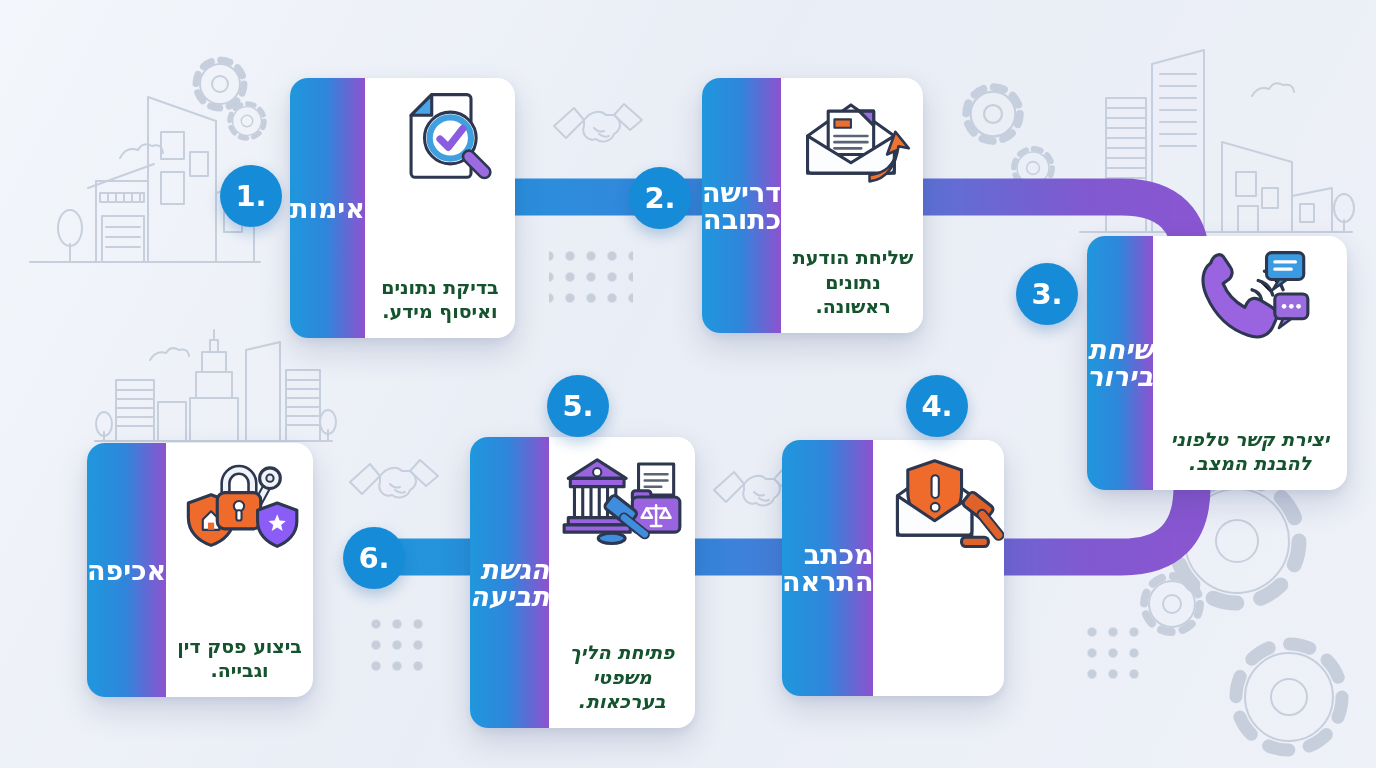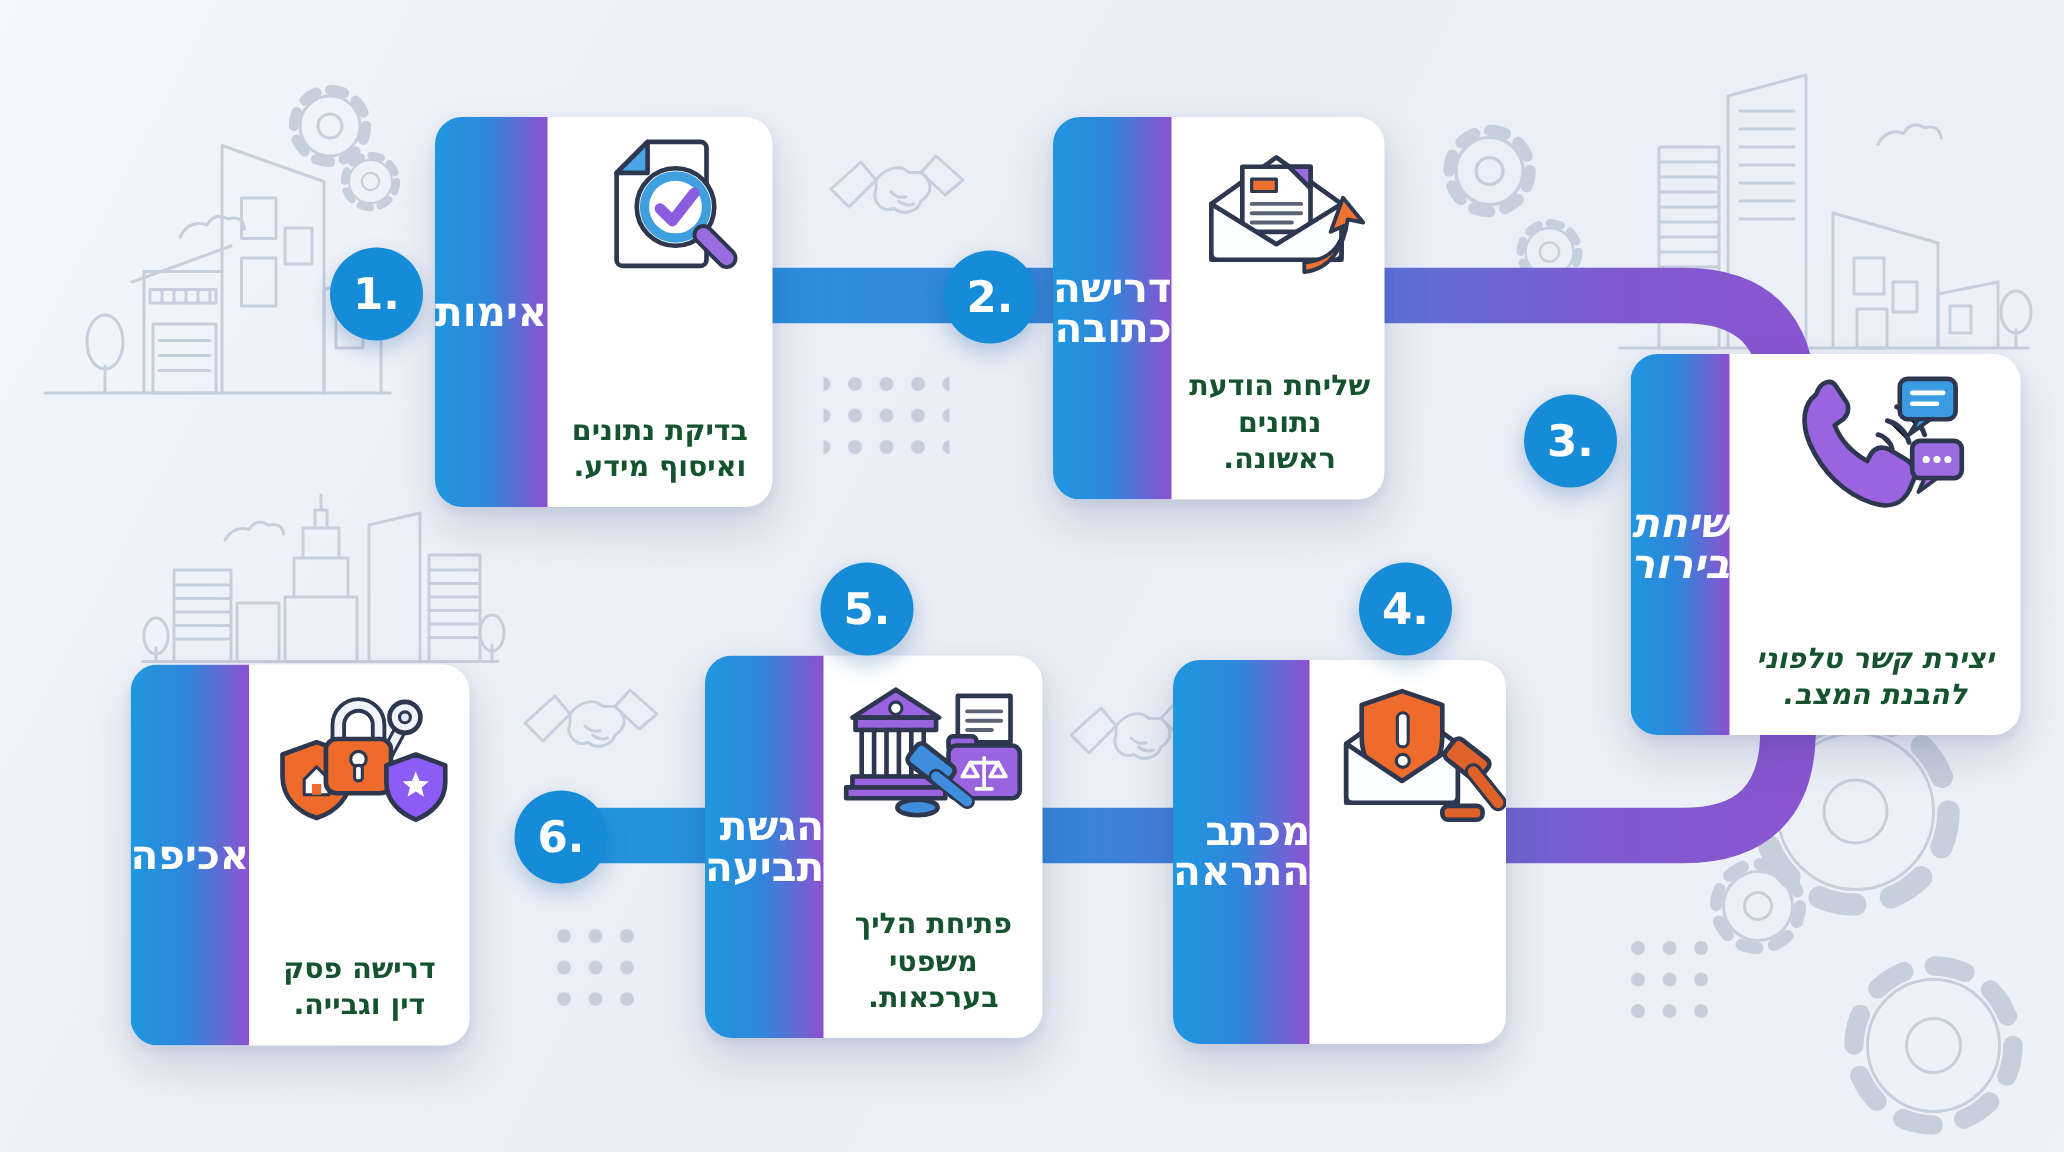--- a/index.html
+++ b/index.html
@@ -22,21 +22,21 @@
   .card-title{color:#fff;font-weight:700;font-size:27px;direction:rtl;line-height:1;}
   .card-body{flex:1;display:flex;flex-direction:column;align-items:center;
         justify-content:space-between;padding:8px 10px 14px;}
   .card-icon{flex:0 0 auto;display:flex;align-items:center;justify-content:center;}
   .card-desc{margin:0;font-size:19px;font-weight:600;color:#14532d;text-align:center;
         direction:rtl;line-height:1.3;max-width:200px;}
   .c1{left:290px;top:78px;width:225px;height:260px;}
   .c2{left:702px;top:78px;width:221px;height:255px;}
   .c3{left:1087px;top:236px;width:260px;height:254px;font-style:italic;}
   .c4{left:782px;top:440px;width:222px;height:256px;}
-  .c5{left:470px;top:437px;width:225px;height:255px;}
+  .c5{left:470px;top:437px;width:225px;height:291px;font-style:italic;}
   .c6{left:87px;top:443px;width:226px;height:254px;}
   .num{position:absolute;z-index:4;width:62px;height:62px;border-radius:50%;
        background:#168bd8;color:#fff;font-weight:700;font-size:29px;
        display:flex;align-items:center;justify-content:center;
        box-shadow:0 6px 14px rgba(20,90,160,.28);}
   .n1{left:220px;top:165px;} .n2{left:629px;top:167px;} .n3{left:1016px;top:263px;}
   .n4{left:906px;top:375px;} .n5{left:547px;top:375px;} .n6{left:343px;top:527px;}
   .ic{stroke:#2d3750;stroke-width:3;stroke-linejoin:round;stroke-linecap:round;}
 </style>
 </head>
@@ -287,21 +287,21 @@
         <circle cx="89" cy="26" r="10" fill="#f0f3f8"></circle>
         <circle cx="89" cy="26" r="3.5" fill="#e4e9f2" stroke-width="2"></circle>
         <path d="M46 42 V31 a13 13 0 0 1 26 0 V42" fill="none" stroke="#2d3750" stroke-width="10"></path>
         <path d="M46 42 V31 a13 13 0 0 1 26 0 V42" fill="none" stroke="#f0f3f8" stroke-width="5"></path>
         <rect x="38" y="40" width="42" height="35" rx="7" fill="#ee6b2b"></rect>
         <circle cx="59" cy="53" r="5" fill="#fff" stroke-width="2"></circle>
         <rect x="56.5" y="57" width="5" height="10" rx="2" fill="#fff" stroke-width="2"></rect>
         <path d="M96 50 L115 57 V68 C115 80 106 88 96 92 C86 88 77 80 77 68 V57 Z" fill="#8b5cf6"></path>
         <polygon points="96,61 98.4,67 104.4,67.4 99.8,71.3 101.3,77.2 96,73.8 90.7,77.2 92.2,71.3 87.6,67.4 93.6,67" fill="#fff" stroke="none"></polygon>
       </svg>
-      <p class="card-desc">דרישה פסק דין וגבייה.</p>
+      <p class="card-desc">ביצוע פסק דין וגבייה.</p>
     </div>
   </div>
 
   <div class="num n1">1.</div>
   <div class="num n2">2.</div>
   <div class="num n3">3.</div>
   <div class="num n4">4.</div>
   <div class="num n5">5.</div>
   <div class="num n6">6.</div>
 

